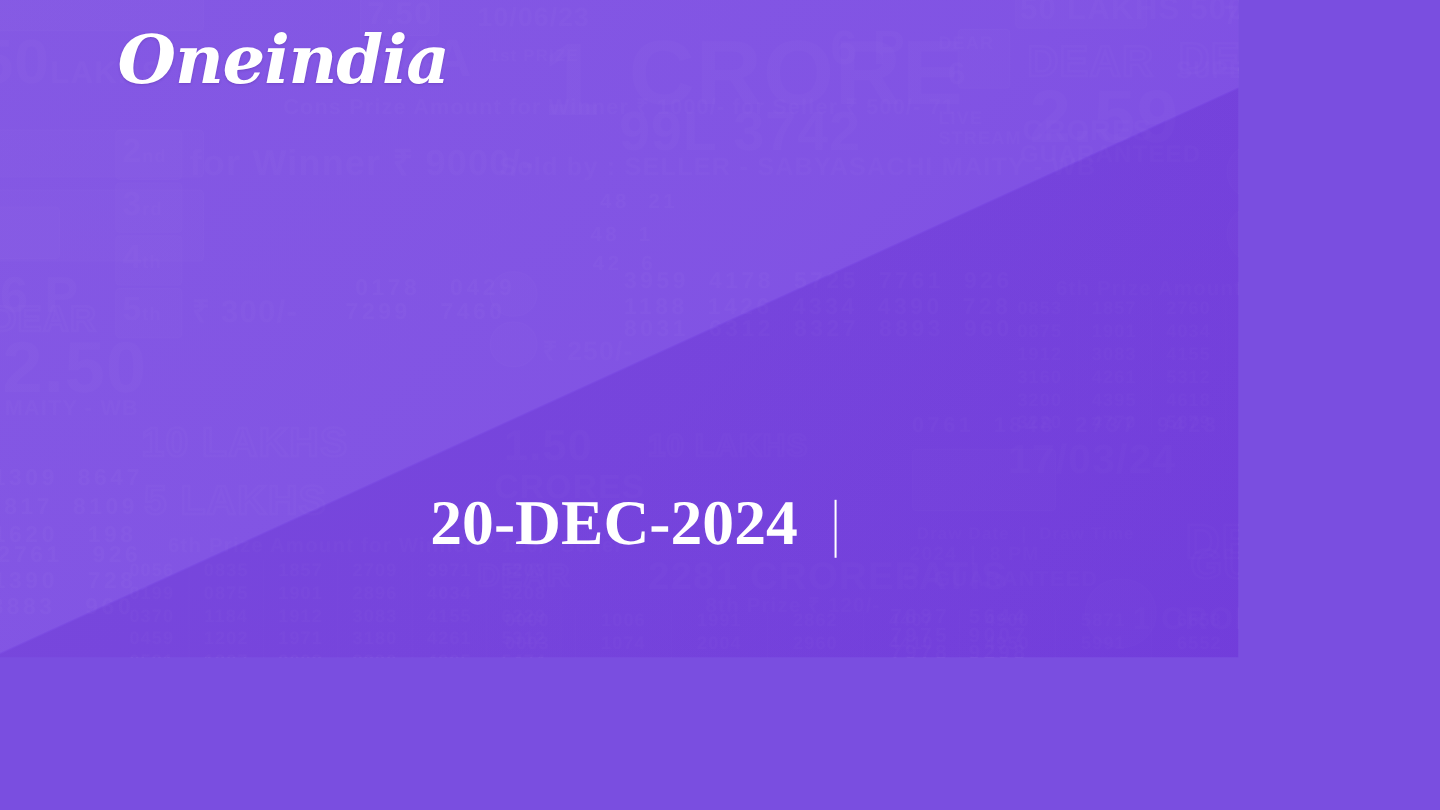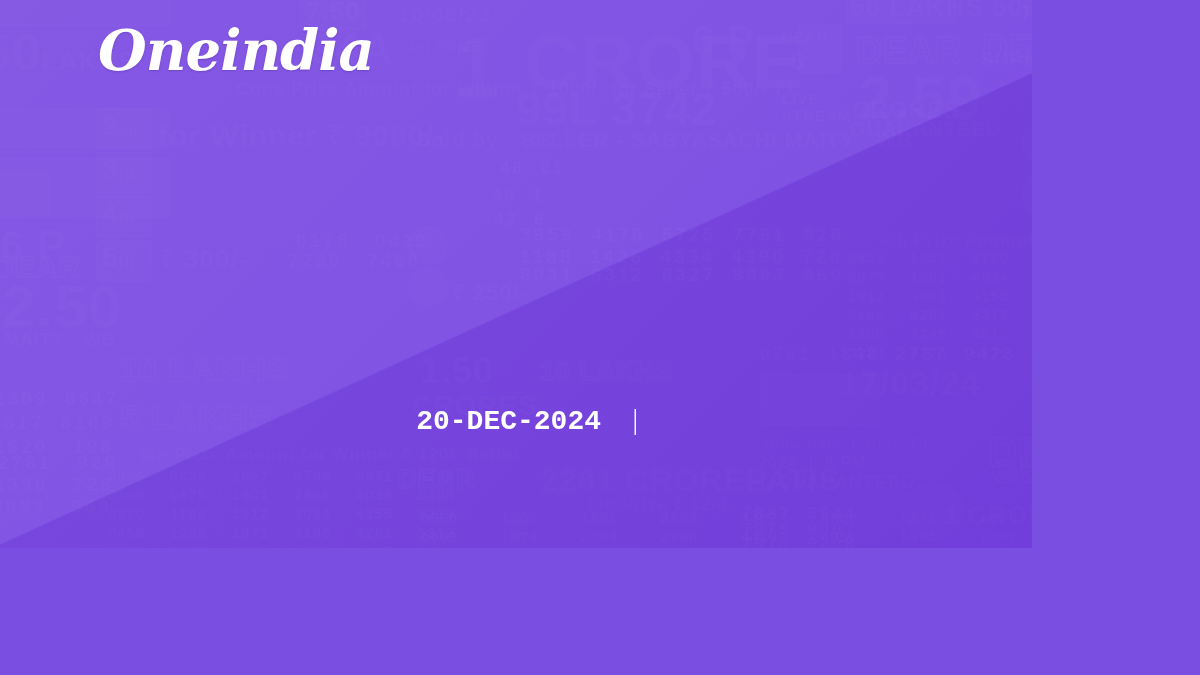--- a/index.html
+++ b/index.html
@@ -159,23 +159,23 @@
     text-shadow: 0 2px 4px rgba(60,20,120,0.18);
   }
 
   .datewrap {
     position: absolute;
     left: 0;
     right: 0;
     top: 406px;
     text-align: center;
     color: #ffffff;
-    font-family: Liberation Mono, monospace;
-    font-weight: 700;
-    font-size: 28px;
+    font-family: Liberation Serif, serif;
+    font-weight: 700;
+    font-size: 53px;
     letter-spacing: 0px;
     white-space: nowrap;
     margin-left: 28px;
   }
   .datewrap .sep {
     display: inline-block;
     margin-left: 26px;
     font-weight: 400;
     transform: scaleX(0.6);
   }

